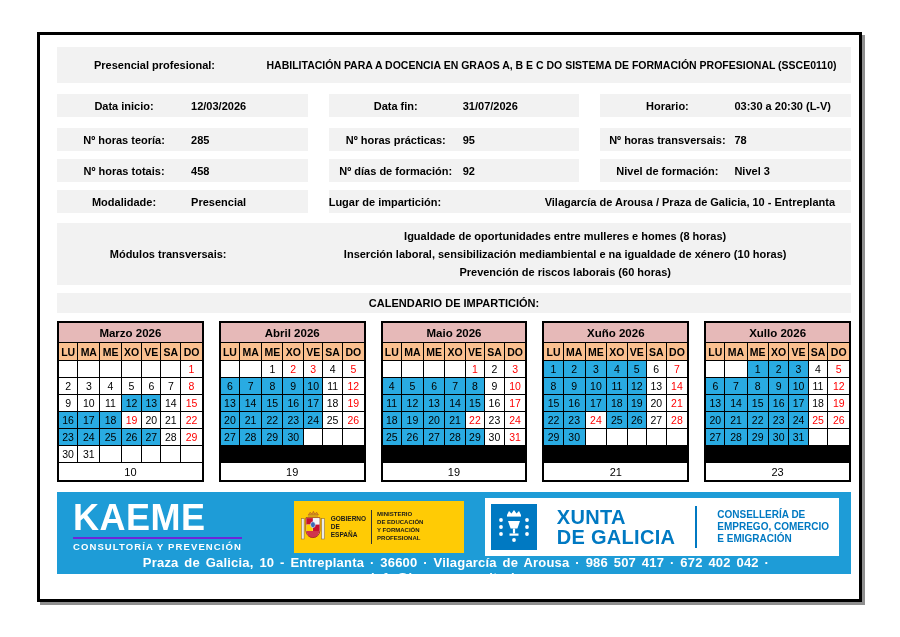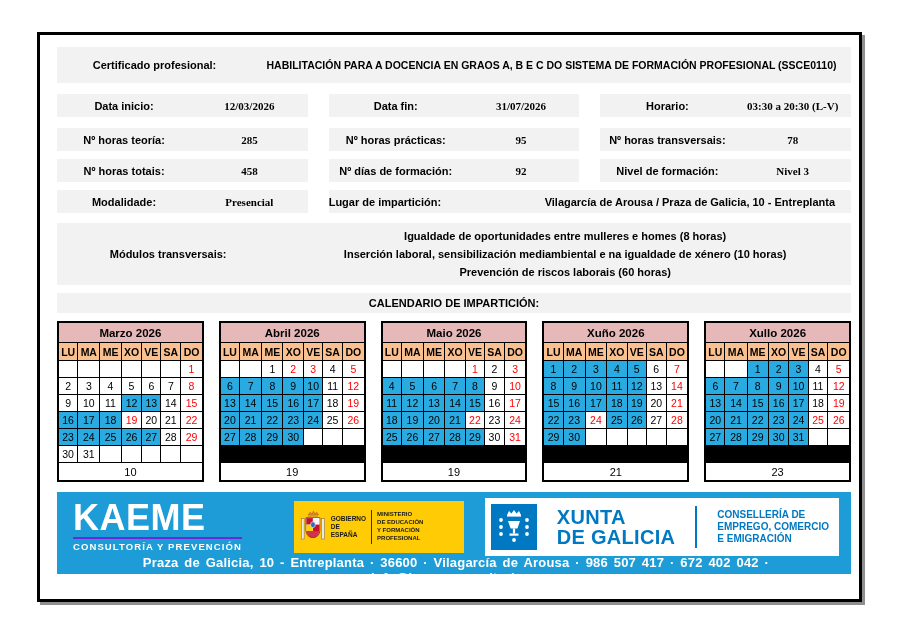--- a/index.html
+++ b/index.html
@@ -9,21 +9,21 @@
          border:3px solid #000;background:#fff;box-shadow:3px 3px 0 #8f8f8f;
          padding:12px 8px 0 17px;}
   .grayrow{background:var(--row-gray,#F2F2F2);}
   .row{display:flex;align-items:center;}
   .cert{height:36px;margin-bottom:11px;font-weight:bold;font-size:11px;}
   .cert .lbl{flex:0 0 195px;text-align:center;}
   .cert .val{flex:1;text-align:center;font-size:10.5px;}
   .grid3{display:flex;gap:21px;margin-bottom:11px;}
   .grid3 .block{flex:1;display:flex;align-items:center;height:23px;font-weight:bold;font-size:11px;}
   .block .lbl{flex:1.15;text-align:center;}
-  .block .val{flex:1;text-align:center;font-family:Liberation Serif, serif;}
+  .block .val{flex:1;}
   .mb8{margin-bottom:8px;}
   .row5{display:flex;gap:21px;margin-bottom:10px;}
   .row5 .blockA{flex:0 0 calc((100% - 42px)/3);display:flex;align-items:center;height:23px;font-weight:bold;font-size:11px;}
   .row5 .blockB{flex:1;display:flex;align-items:center;height:23px;font-weight:bold;font-size:11px;}
   .blockB .lbl{flex:0 0 200px;}
   .blockB .val{flex:1;text-align:center;}
   .modrow{display:flex;align-items:center;min-height:56px;margin-bottom:8px;font-weight:bold;font-size:11px;padding:3px 0;}
   .modrow .lbl{flex:0 0 28%;text-align:center;}
   .modrow .items{flex:1;display:flex;flex-direction:column;justify-content:center;}
   .modrow .items div{text-align:center;line-height:18px;}
@@ -58,21 +58,21 @@
   .xcons{font-size:10px;font-weight:bold;line-height:1.18;white-space:nowrap;}
   .contact{text-align:center;font-weight:bold;font-size:13px;letter-spacing:0.2px;word-spacing:2px;padding-bottom:2px;}
 </style>
 </head>
 <body>
 
 <div class="canvas">
   <div class="sheet">
 
     <div class="row cert grayrow">
-      <span class="lbl">Certificado profesional:</span>
+      <span class="lbl">Presencial profesional:</span>
       <span class="val">HABILITACIÓN PARA A DOCENCIA EN GRAOS A, B E C DO SISTEMA DE FORMACIÓN PROFESIONAL (SSCE0110)</span>
     </div>
 
     <div class="grid3">
       <div class="block grayrow">
         <span class="lbl">Data inicio:</span>
         <span class="val">12/03/2026</span>
       </div>
       <div class="block grayrow">
         <span class="lbl">Data fin:</span>

